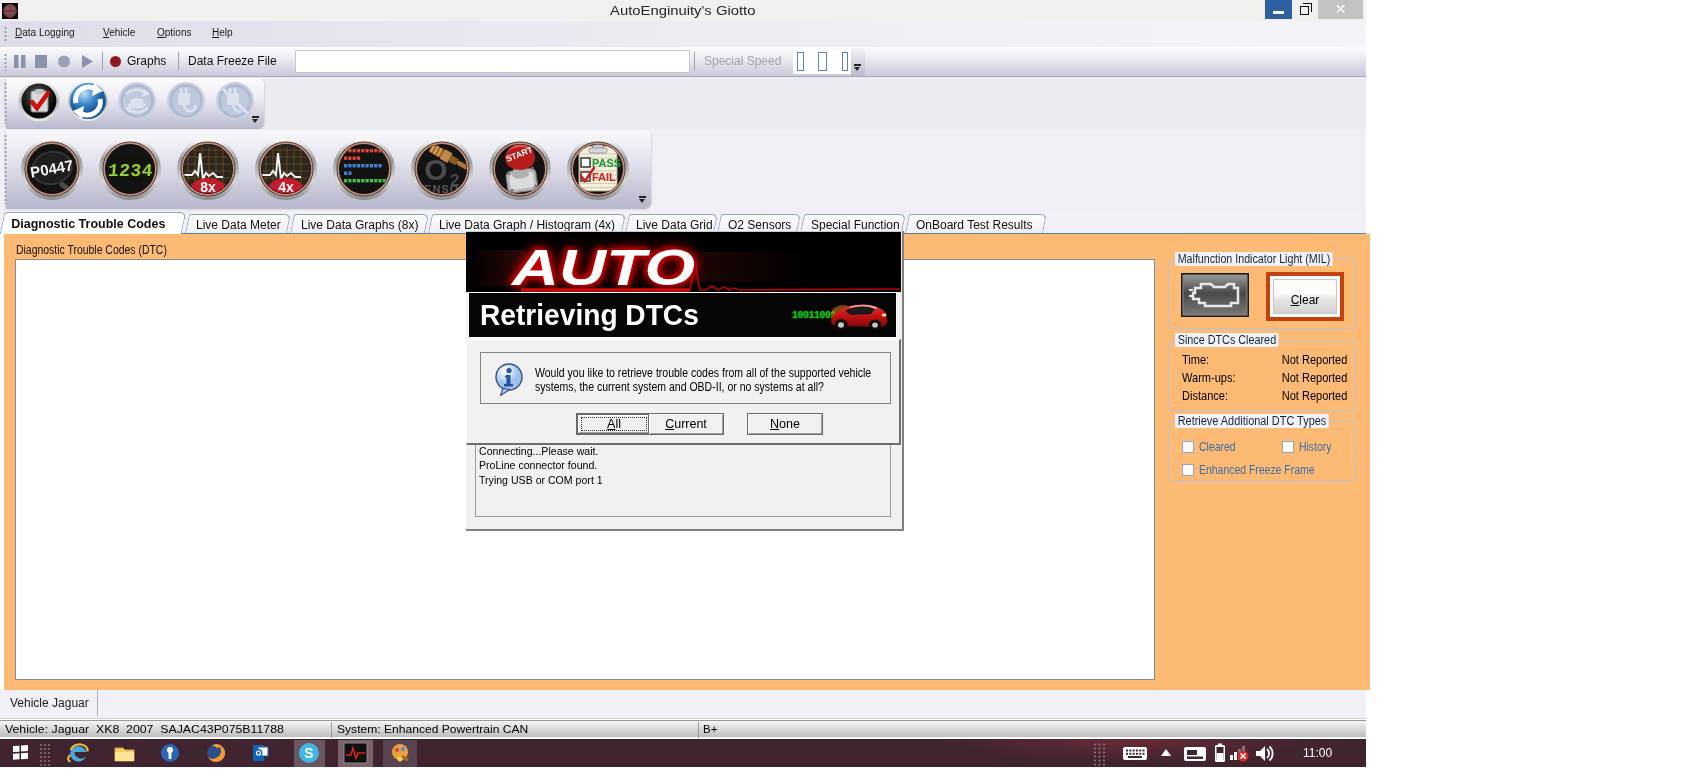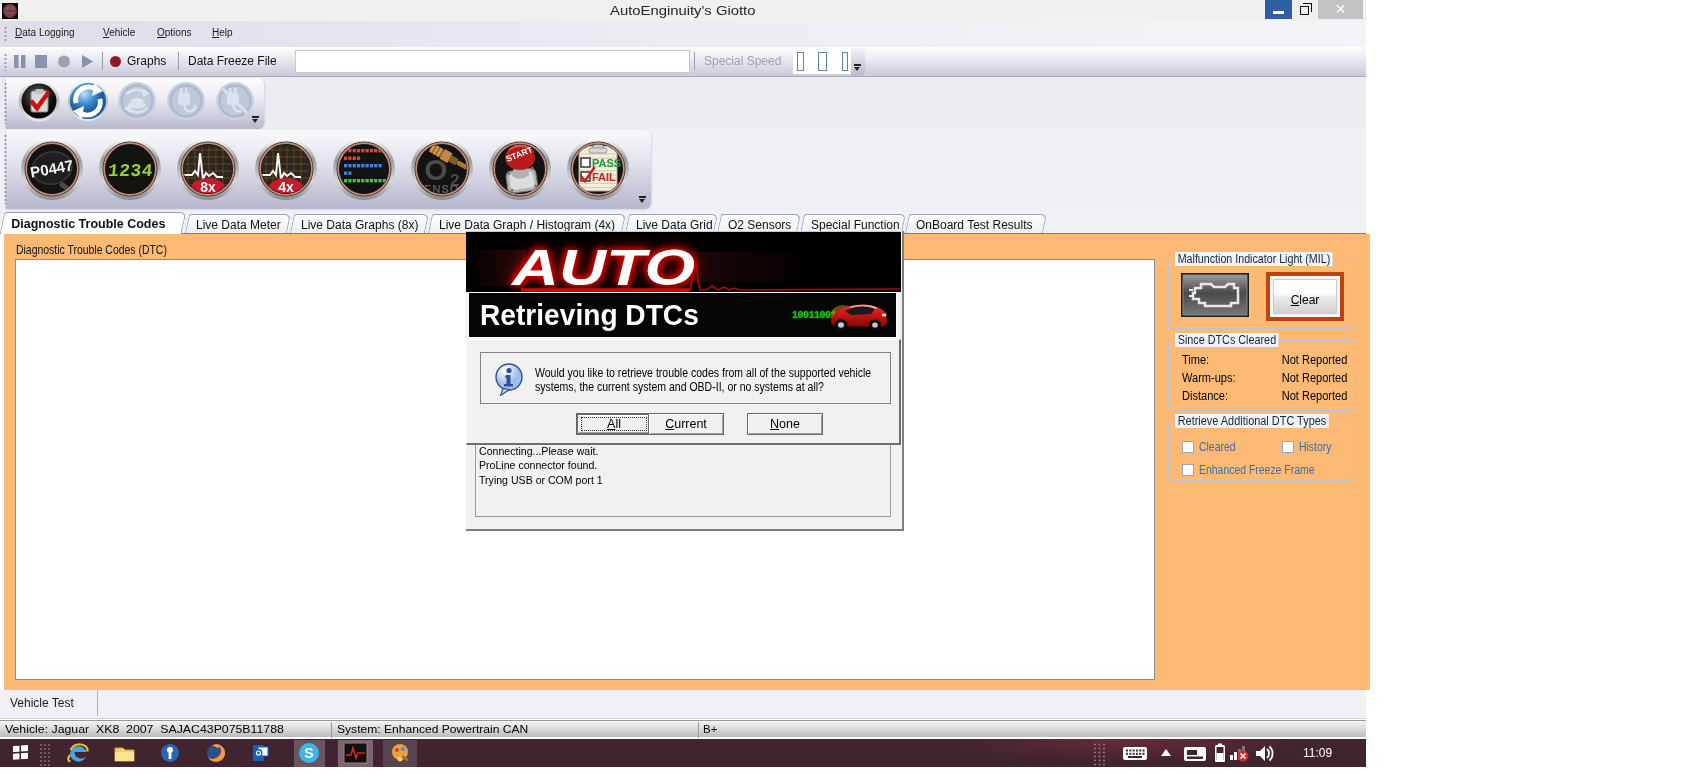--- a/index.html
+++ b/index.html
@@ -509,21 +509,21 @@
       <div class="cb" style="left:13px; top:19px;"></div>
         <div class="srow blue b3" style="left:30px; top:18px;">Cleared</div>
       <div class="cb" style="left:113px; top:19px;"></div>
         <div class="srow blue b3" style="left:130px; top:18px;">History</div>
       <div class="cb" style="left:13px; top:42px;"></div>
         <div class="srow blue b3" style="left:30px; top:41px;">Enhanced Freeze Frame</div>
     </div>
   </div>
 
   <div id="vnotes">
-      <div class="vtab">Vehicle Test</div>
+      <div class="vtab">Vehicle Jaguar</div>
     </div>
   <div id="statusbar">
     <div style="position:absolute; left:5px; top:2px; transform:scaleX(1.07); transform-origin:0 0; white-space:nowrap;">Vehicle: Jaguar&nbsp; XK8&nbsp; 2007&nbsp; SAJAC43P075B11788</div>
     <div class="sdiv" style="left:331px;"></div>
     <div style="position:absolute; left:337px; top:2px; transform:scaleX(1.05); transform-origin:0 0; white-space:nowrap;">System: Enhanced Powertrain CAN</div>
     <div class="sdiv" style="left:698px;"></div>
     <div style="position:absolute; left:703px; top:2px;">B+</div>
   </div>
 
   <div id="dlg">
@@ -684,14 +684,14 @@
         <rect x="1230" y="16" width="3" height="5"></rect>
         <rect x="1234" y="13" width="3" height="8"></rect>
         <rect x="1238" y="10" width="3" height="11" fill="#8a7078"></rect>
         <rect x="1242" y="7" width="3" height="14" fill="#8a7078"></rect>
       </g>
       <circle cx="1243" cy="17" r="5.5" fill="#d42a2a"></circle>
       <path d="M1240.5 14.5 l5 5 M1245.5 14.5 l-5 5" stroke="#fff" stroke-width="1.6"></path>
       <polygon points="1256,12 1260,12 1265,7 1265,22 1260,17 1256,17" fill="#fff"></polygon>
       <path d="M1267 10 a6 6 0 0 1 0 9 M1269.5 7.5 a9.5 9.5 0 0 1 0 14" fill="none" stroke="#fff" stroke-width="1.8"></path>
     </svg>
-  <div id="clock">11:09</div>
+  <div id="clock">11:00</div>
 </div>
 
 </body></html>

